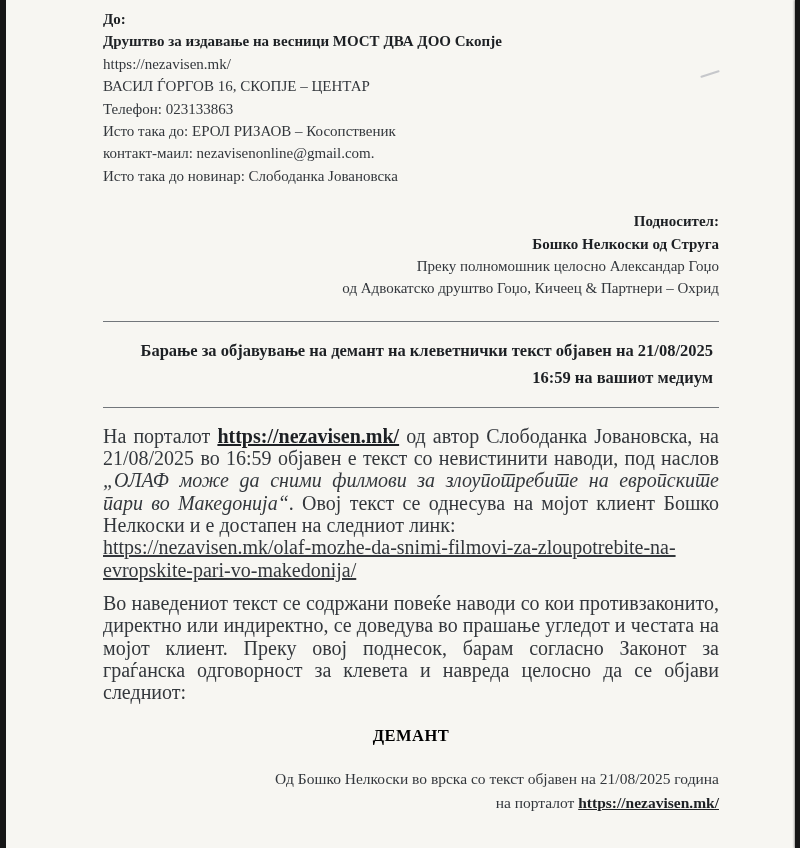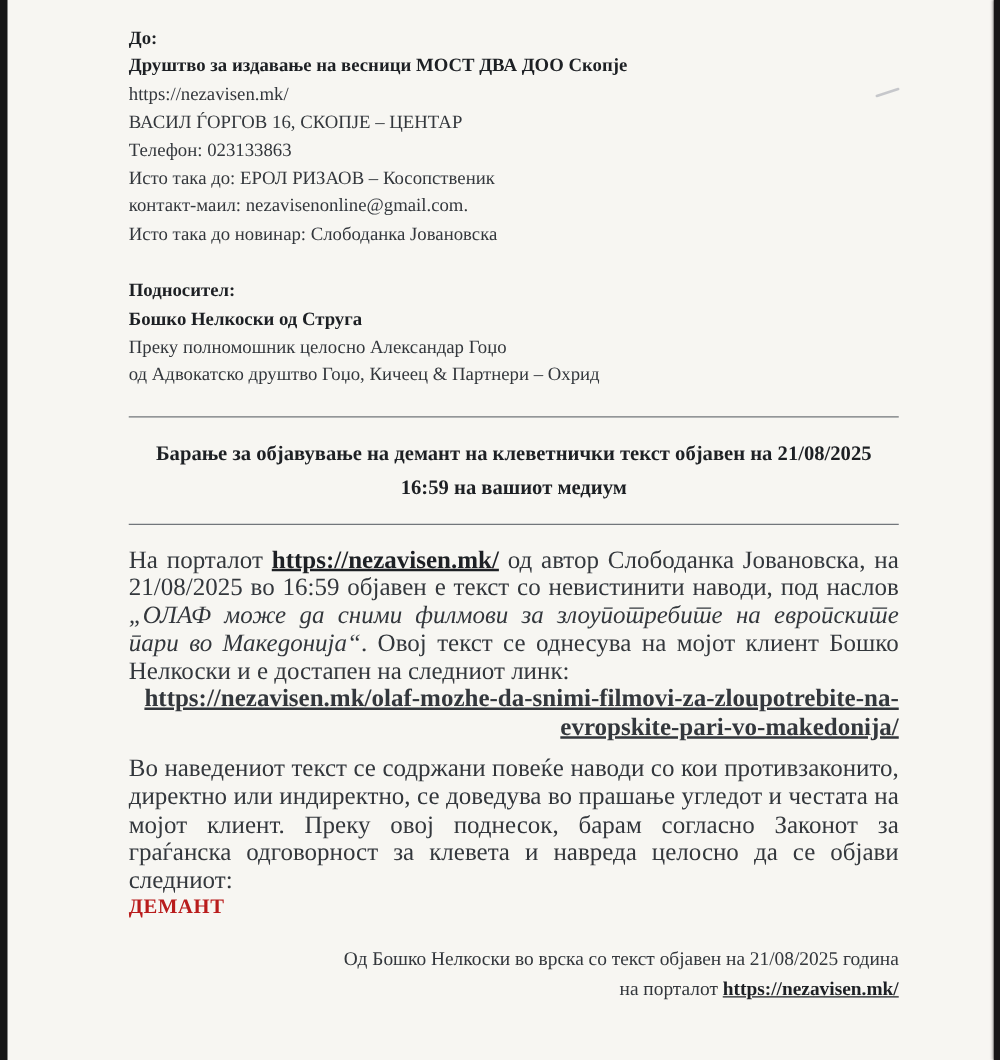--- a/index.html
+++ b/index.html
@@ -16,48 +16,50 @@
   }
   .edge { position: absolute; top: 0; bottom: 0; background: #161616; }
   .edge.left  { left: 0; width: 6px; }
   .edge.right { right: 0; width: 5px; box-shadow: -1px 0 2px rgba(0,0,0,.35); }
   .scan-smudge {
     position: absolute; left: 700px; top: 73px; width: 20px; height: 2px;
     background: #b9bcc0; transform: rotate(-18deg); border-radius: 2px; opacity: .8;
   }
   .content {
     position: absolute;
-    left: 103px; top: 20px;
+    left: 103px; top: 8px;
     width: 616px;
   }
   .addr-line { font-size: 15px; line-height: 22.4px; }
   .bold { font-weight: bold; color: #1d2024; }
-  .submitter-block { margin-top: 23px; }
+  .submitter-block { margin-top: 23px; text-align: right; }
   .subject-box {
     margin-top: 21px;
     border-top: 1px solid rgba(90,95,102,.85);
     border-bottom: 1px solid rgba(90,95,102,.85);
     padding: 15px 6px 16px 6px;
   }
   .subject-title {
     font-weight: bold; color: #1d2024;
     font-size: 16.5px; line-height: 27px;
-    text-align: center;
+    text-align: right;
   }
   .para {
     margin-top: 17px;
     font-size: 20px; line-height: 22.3px;
     text-align: justify;
   }
   .para-2 { margin-top: 11px; }
   a.doc-link { color: inherit; text-decoration: underline; cursor: pointer; }
   a.doc-link.bold-link { font-weight: bold; color: #1d2024; }
-  .block-link { display: block; text-align: right; word-break: break-word; font-weight: bold; }
+  .block-link { display: block; text-align: left; word-break: break-word; }
   .demant-heading {
-    font-weight: bold; color: #b91c1c;
+    margin-top: 23px;
+    text-align: center;
+    font-weight: bold; color: #000000;
     font-size: 16.5px; letter-spacing: .5px;
   }
   .closing {
     margin-top: 21px;
     text-align: right;
     font-size: 15.5px; line-height: 23.5px;
   }
   .italic { font-style: italic; }
 </style>
 </head>

